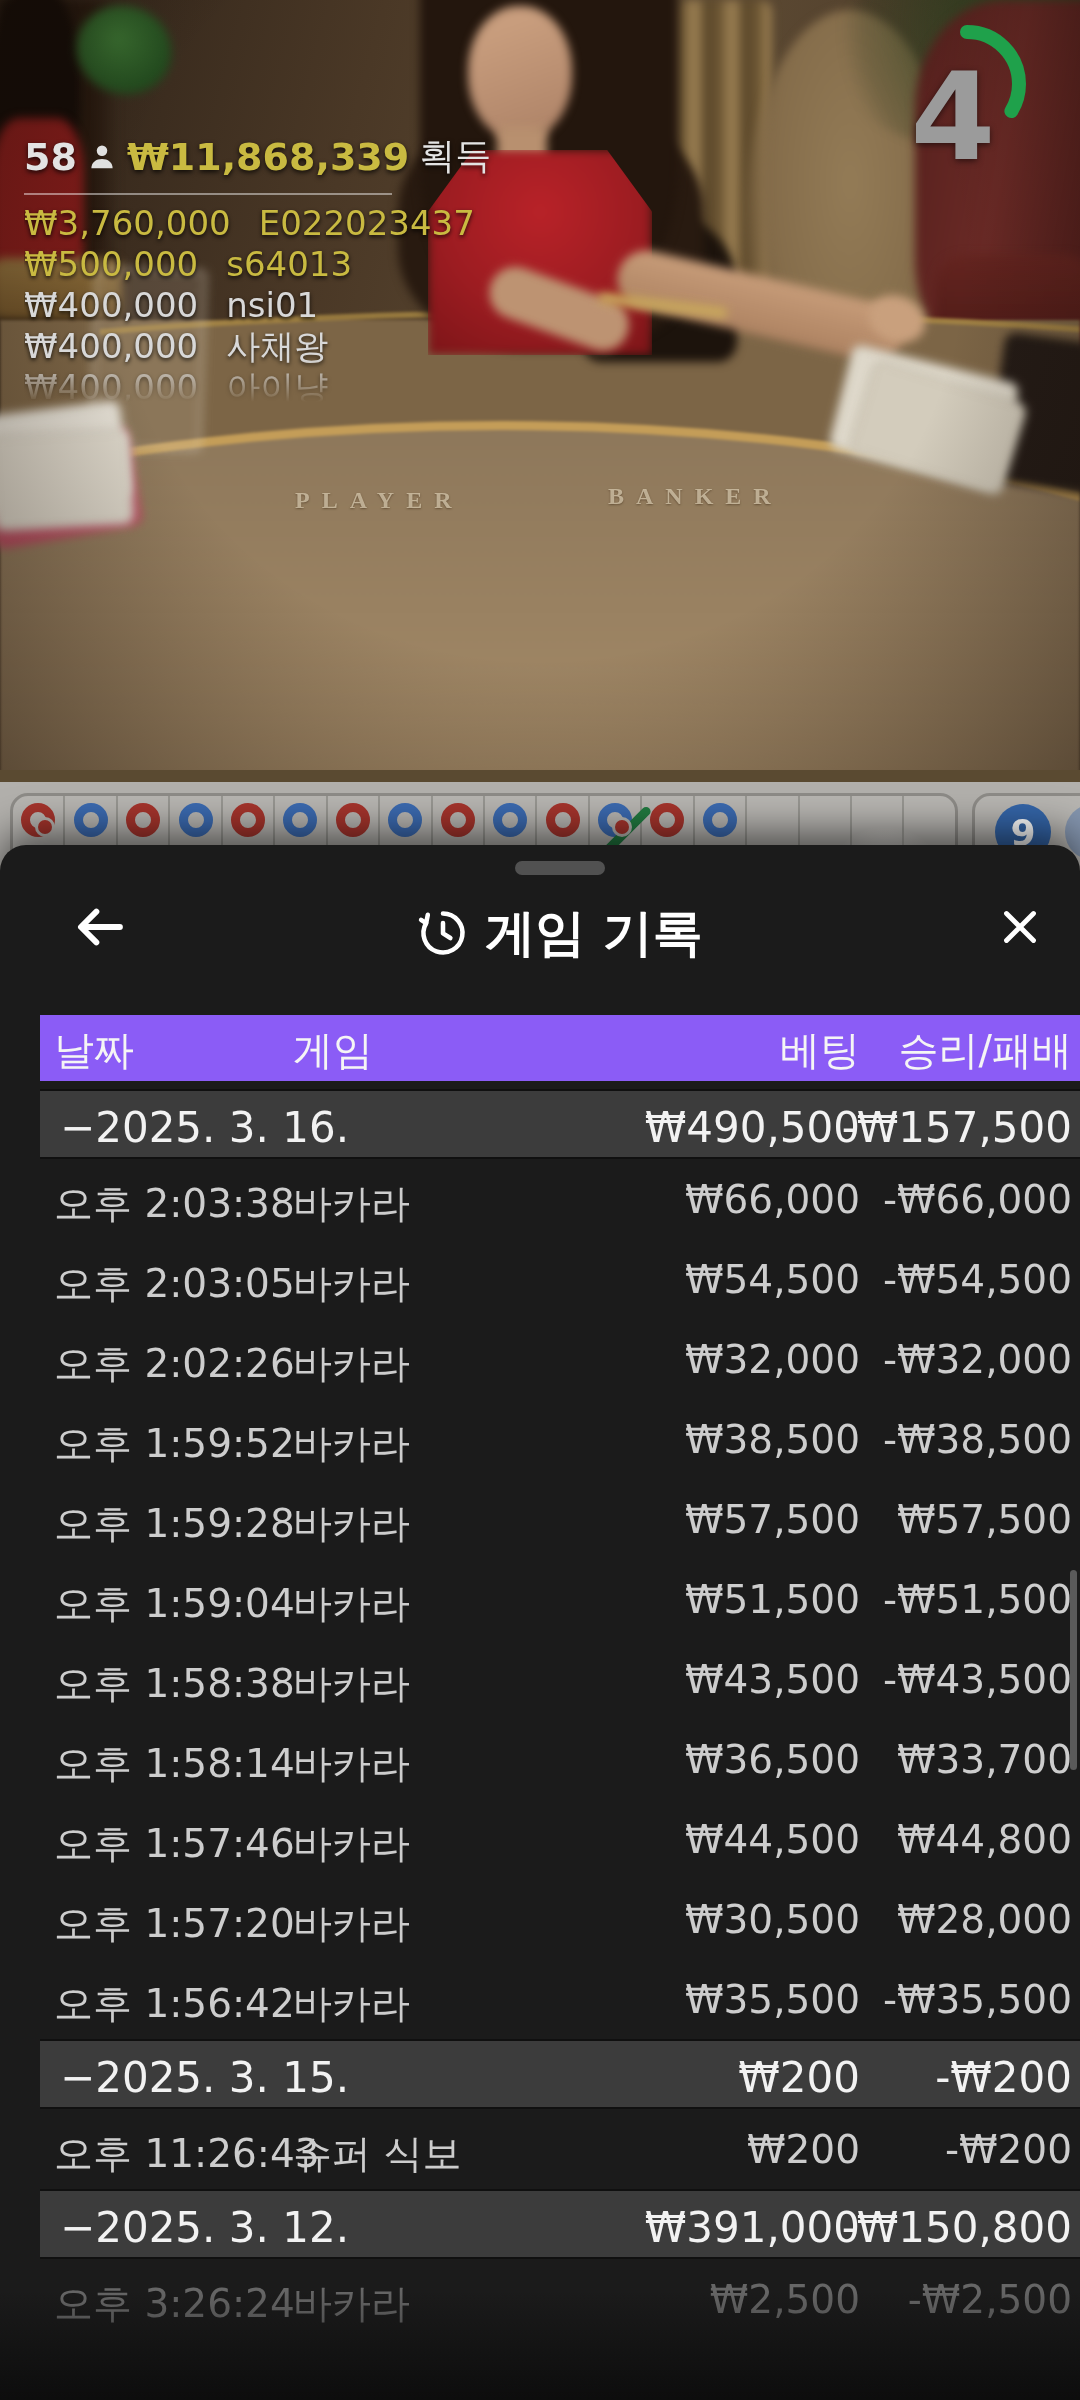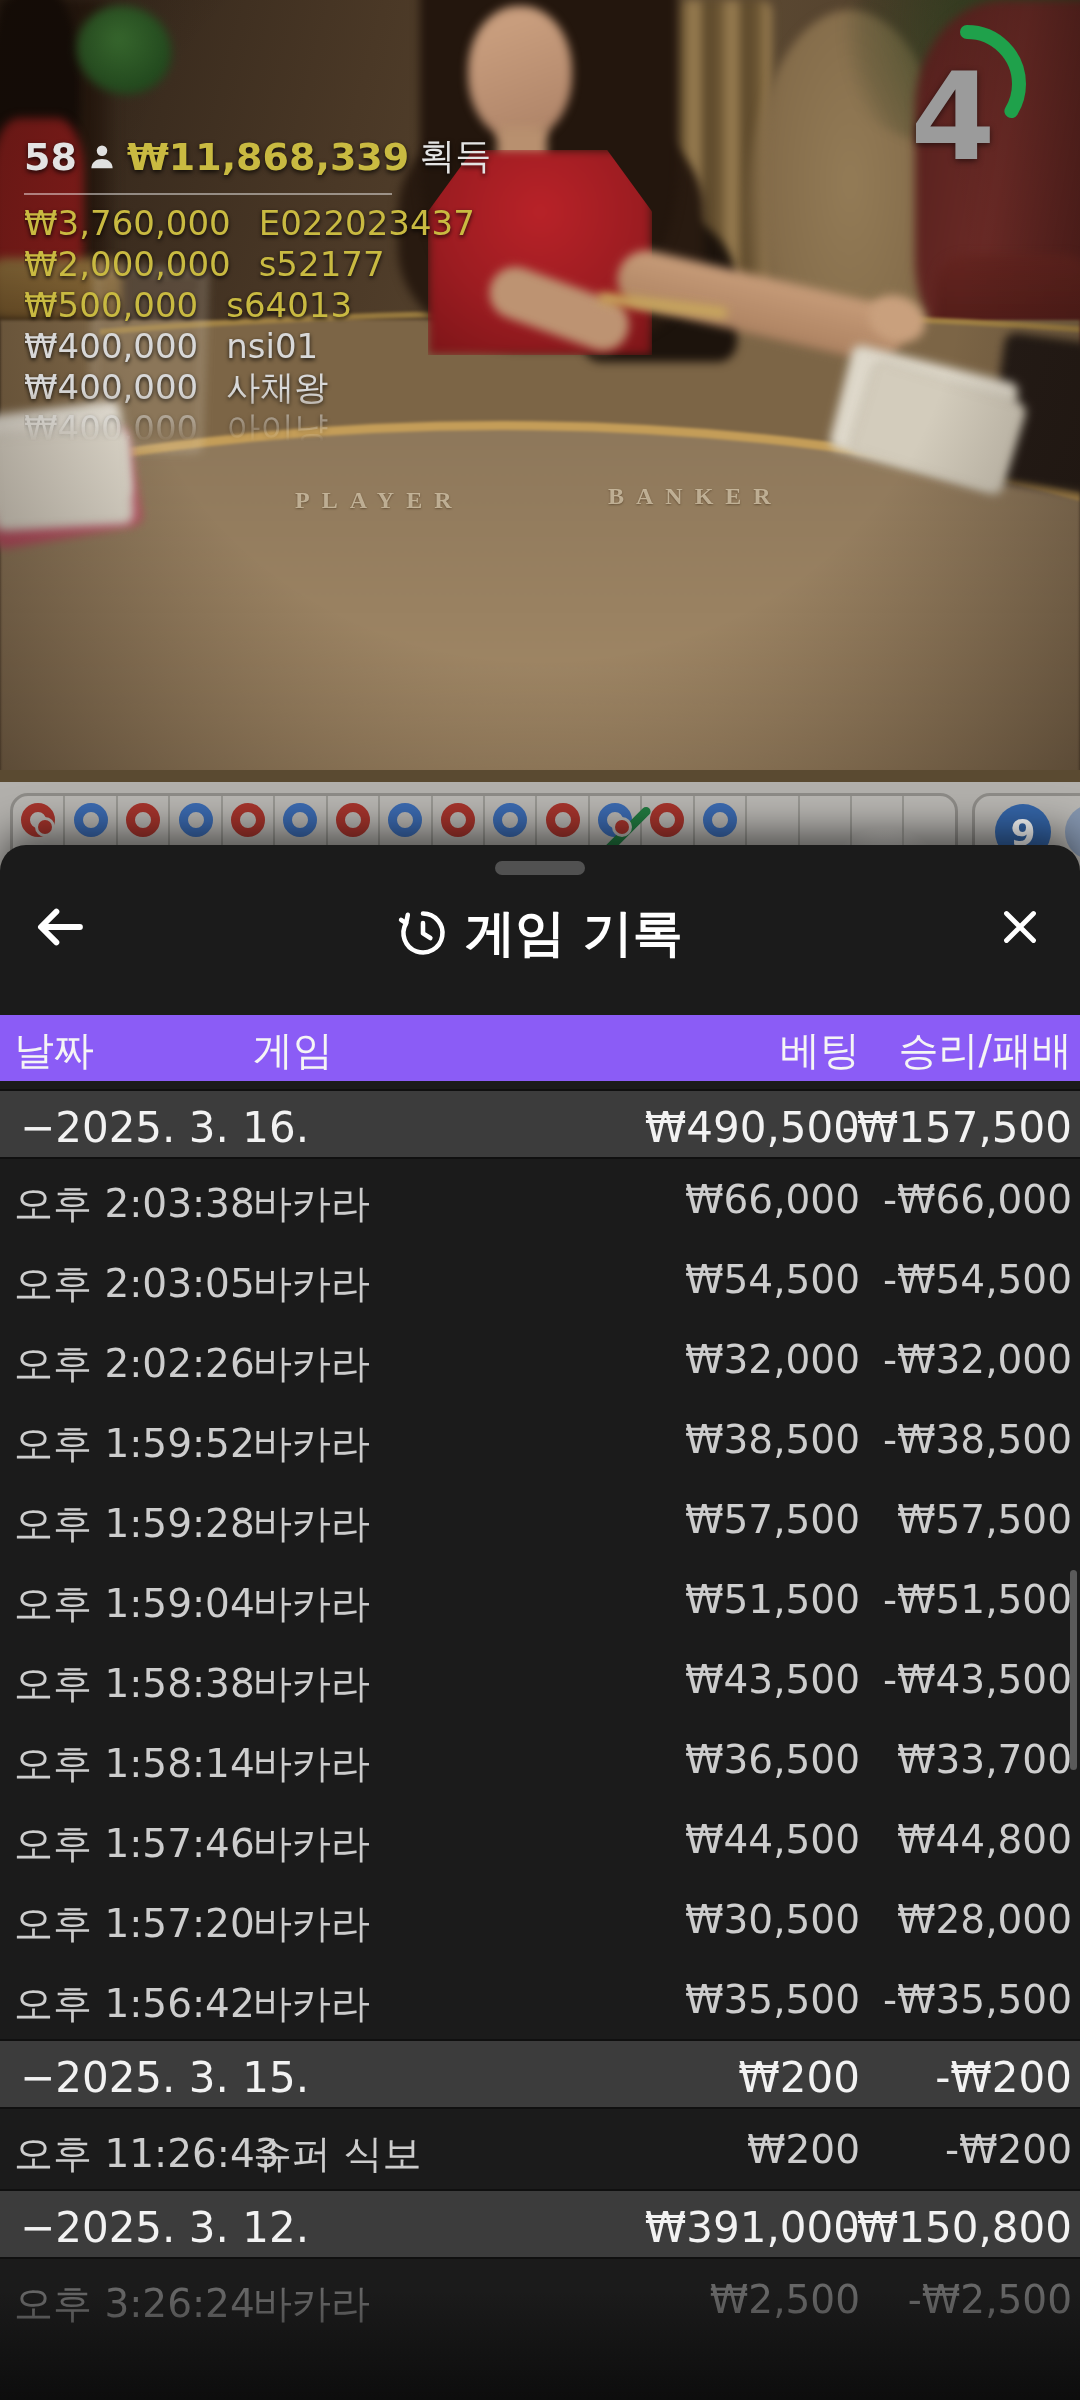--- a/index.html
+++ b/index.html
@@ -113,21 +113,21 @@
     background:radial-gradient(ellipse,rgba(238,236,232,.85) 0%,rgba(238,236,232,0) 70%);}
   .stat-panel{position:absolute;left:972px;top:11px;width:140px;height:120px;border:3px solid #8d8b87;
     border-radius:18px;background:#b7b5b1;overflow:hidden;}
   .stat-circle{position:absolute;left:20px;top:8px;width:56px;height:56px;border-radius:50%;
     background:linear-gradient(135deg,#3b6cb0,#2d5globe490);background:var(--stat-blue);
     color:#fff;font-size:36px;font-weight:700;display:flex;align-items:center;justify-content:center;}
   .stat-circle.faded{left:90px;background:rgba(70,110,170,.45);}
 
   
   .sheet{position:absolute;left:0;top:845px;width:1080px;height:1555px;background:#1b1b1b;
-    border-radius:26px 26px 0 0;z-index:5;box-shadow:0 -12px 40px rgba(0,0,0,.6);overflow:hidden;}
+    border-radius:26px 26px 0 0;z-index:5;box-shadow:0 -12px 40px rgba(0,0,0,.6);overflow:hidden;padding-left:40px;}
   .handle-row{height:36px;display:flex;justify-content:center;}
   .drag-handle{margin-top:16px;width:90px;height:14px;border-radius:7px;background:#515151;}
   .title-bar{position:relative;height:104px;display:flex;align-items:center;justify-content:center;margin-bottom:30px;}
   .icon-btn{position:absolute;width:72px;height:72px;display:flex;align-items:center;justify-content:center;
     background:none;border:none;cursor:pointer;}
   .back-btn{left:24px;top:10px;}
   .close-btn{right:24px;top:10px;}
   .title-wrap{display:flex;align-items:center;gap:16px;color:#fff;}
   .title-text{font-size:50px;font-weight:700;color:#fff;}
   .col-header{position:relative;height:66px;background:#8b5cf6;font-size:40px;color:#f5f5f5;}
@@ -219,24 +219,20 @@
       <span class="total">₩11,868,339</span>
       <span class="suffix">획득</span>
     </div>
     <div class="w-divider"></div>
     <div class="winner-rows" id="winner-rows">
         <div class="winner-row hl">
     <span>₩3,760,000</span>
     <span>E022023437</span>
   </div>
         <div class="winner-row hl">
-    <span>₩2,000,000</span>
-    <span>s52177</span>
-  </div>
-        <div class="winner-row hl">
     <span>₩500,000</span>
     <span>s64013</span>
   </div>
         <div class="winner-row">
     <span>₩400,000</span>
     <span>nsi01</span>
   </div>
         <div class="winner-row">
     <span>₩400,000</span>
     <span>사채왕</span>

